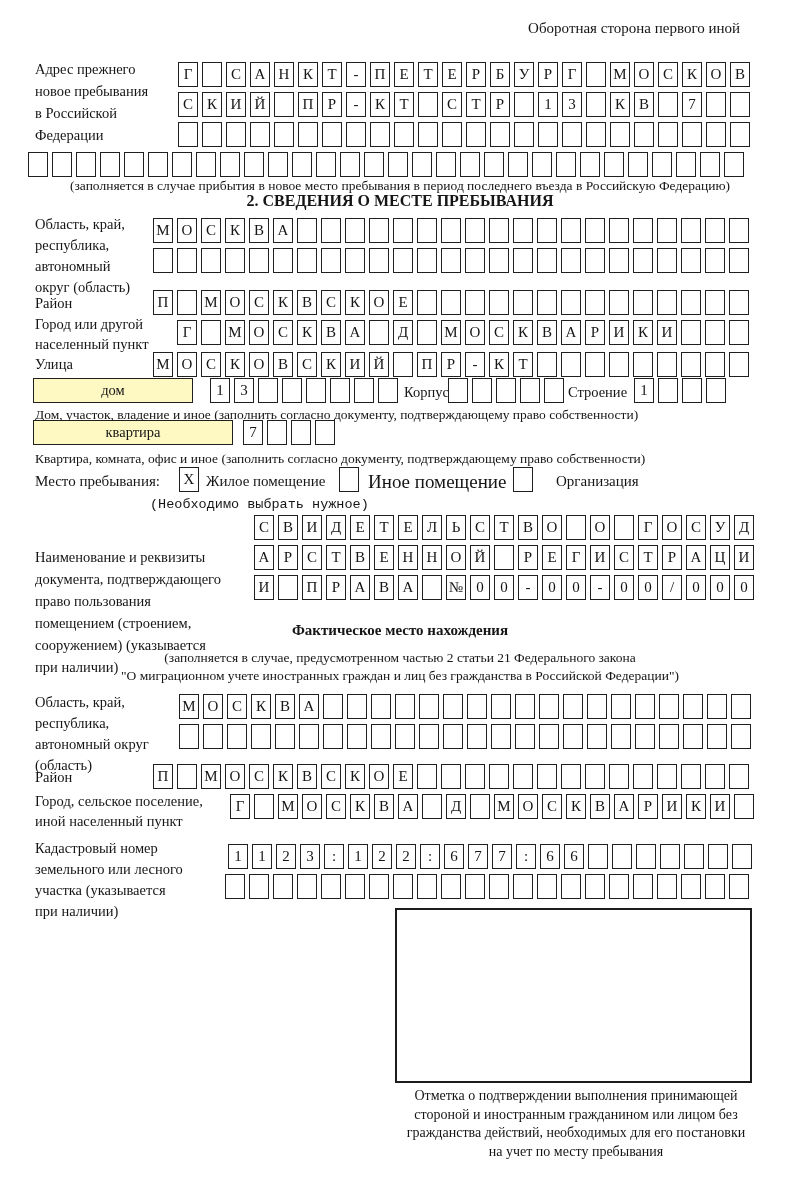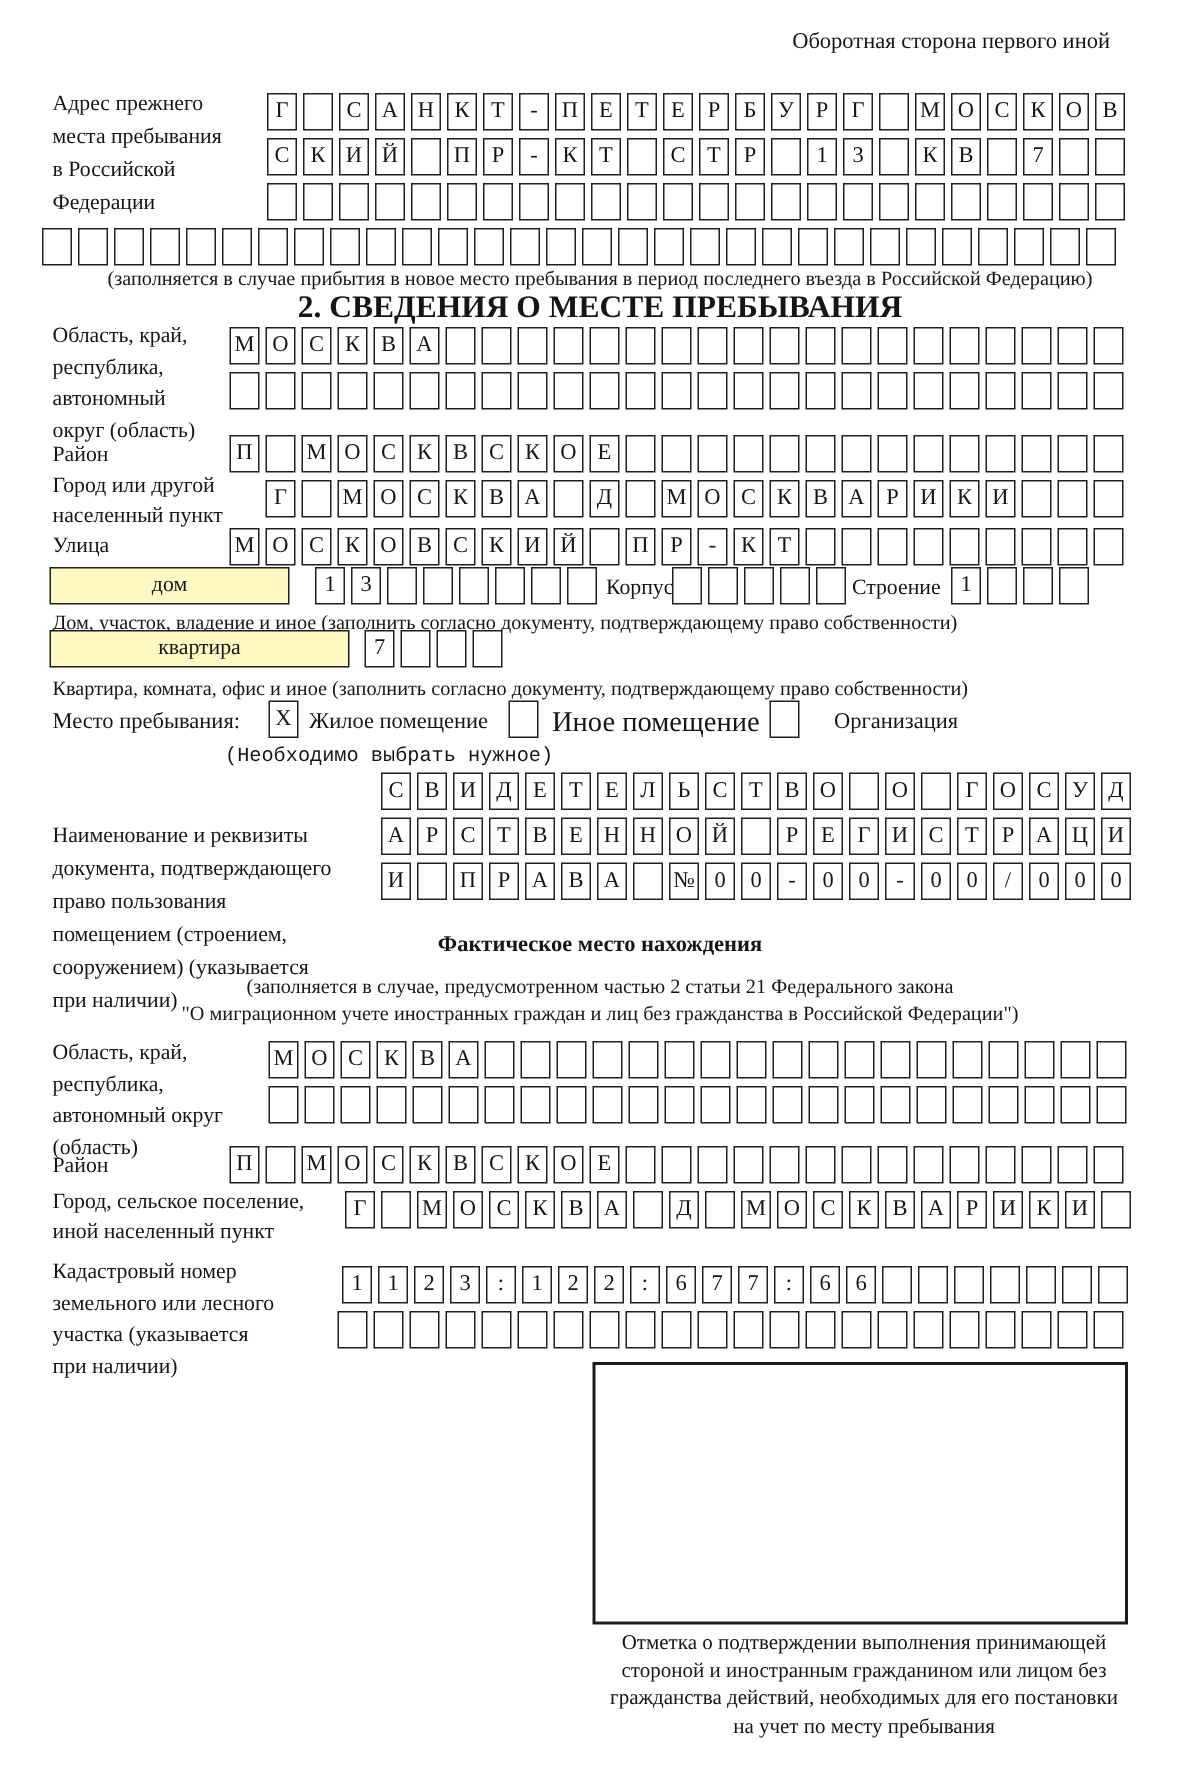--- a/index.html
+++ b/index.html
@@ -10,21 +10,21 @@
   .note{position:absolute;font-size:13.5px;line-height:17px;}
   .ctr{text-align:center;width:800px;left:0;}
   .bold{font-weight:bold;}
   .char-row{position:absolute;display:flex;gap:4px;}
   .cell{width:20px;height:25px;box-sizing:border-box;border:1.8px solid #1f1f1f;
         display:flex;align-items:center;justify-content:center;
         font-size:15px;font-family:"Liberation Serif", serif;background:#fff;flex:0 0 auto;}
   .field-box{position:absolute;height:25px;box-sizing:border-box;border:1.8px solid #1f1f1f;
         display:flex;align-items:center;justify-content:center;font-size:14.5px;background:#fef9c3;}
   #hdr-right{position:absolute;top:20px;right:60px;font-size:15px;}
-  #title-s2{position:absolute;top:192px;font-size:21px;}
+  #title-s2{position:absolute;top:192px;font-size:16px;}
   #note-prev{top:177px;}
   #lab-prev{left:35px;top:58px;line-height:22px;}
   #lab-obl1{left:35px;top:214px;}
   #lab-raion1{left:35px;top:293px;}
   #lab-gorod1{left:35px;top:314px;line-height:20px;}
   #lab-ulitsa{left:35px;top:354px;}
   #fb-dom{left:33px;top:378px;width:160px;}
   #lab-korpus{left:404px;top:382px;font-size:14.5px;}
   #lab-stroenie{left:568px;top:382px;font-size:14.5px;}
   #note-dom{left:35px;top:406px;}
@@ -47,24 +47,24 @@
              box-sizing:border-box;border:2px solid #1c1c1c;background:#fff;}
   #stamp-caption{position:absolute;left:360px;top:1087px;width:432px;text-align:center;
              font-size:14px;line-height:18.5px;white-space:pre-line;}
 </style>
 </head>
 <body>
 
 <div id="hdr-right">Оборотная сторона первого иной</div>
 
 <div class="lab" id="lab-prev">Адрес прежнего
-места пребывания
+новое пребывания
 в Российской
 Федерации</div>
-<div class="note ctr abs" id="note-prev">(заполняется в случае прибытия в новое место пребывания в период последнего въезда в Российской Федерацию)</div>
+<div class="note ctr abs" id="note-prev">(заполняется в случае прибытия в новое место пребывания в период последнего въезда в Российскую Федерацию)</div>
 
 <div class="ctr bold" id="title-s2">2. СВЕДЕНИЯ О МЕСТЕ ПРЕБЫВАНИЯ</div>
 
 <div class="lab" id="lab-obl1">Область, край,
 республика,
 автономный
 округ (область)</div>
 <div class="lab" id="lab-raion1">Район</div>
 <div class="lab" id="lab-gorod1">Город или другой
 населенный пункт</div>

